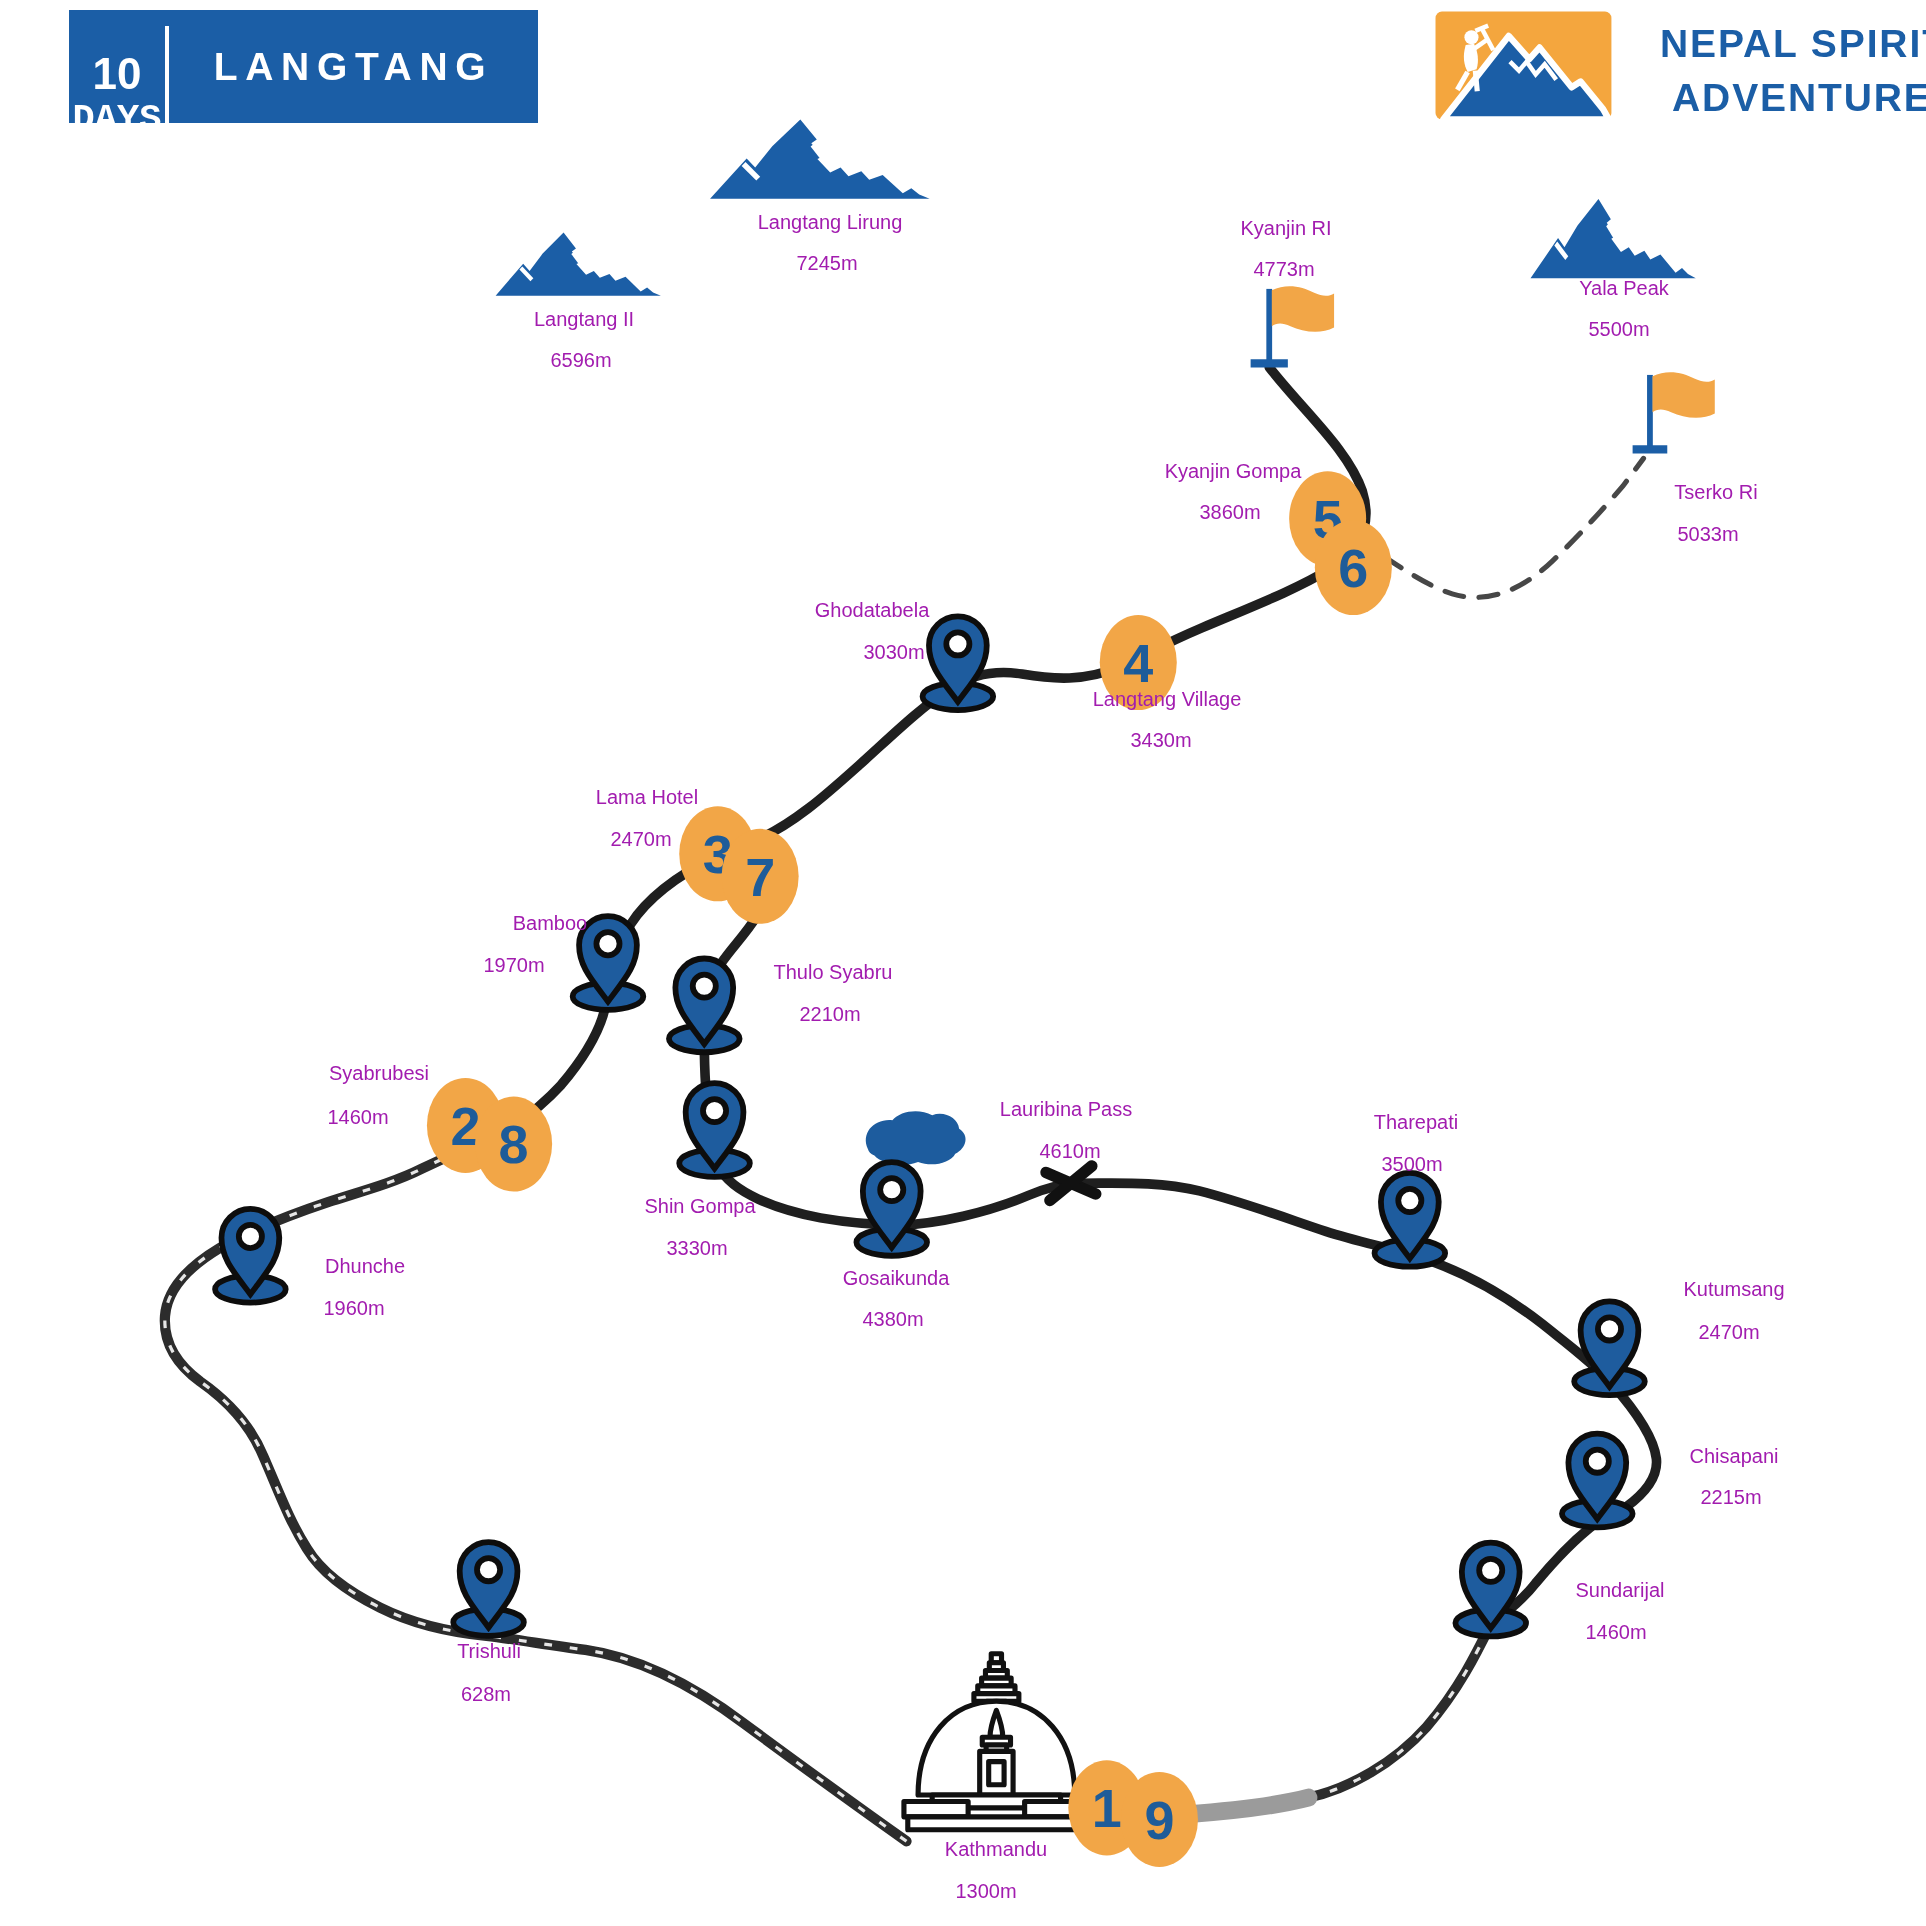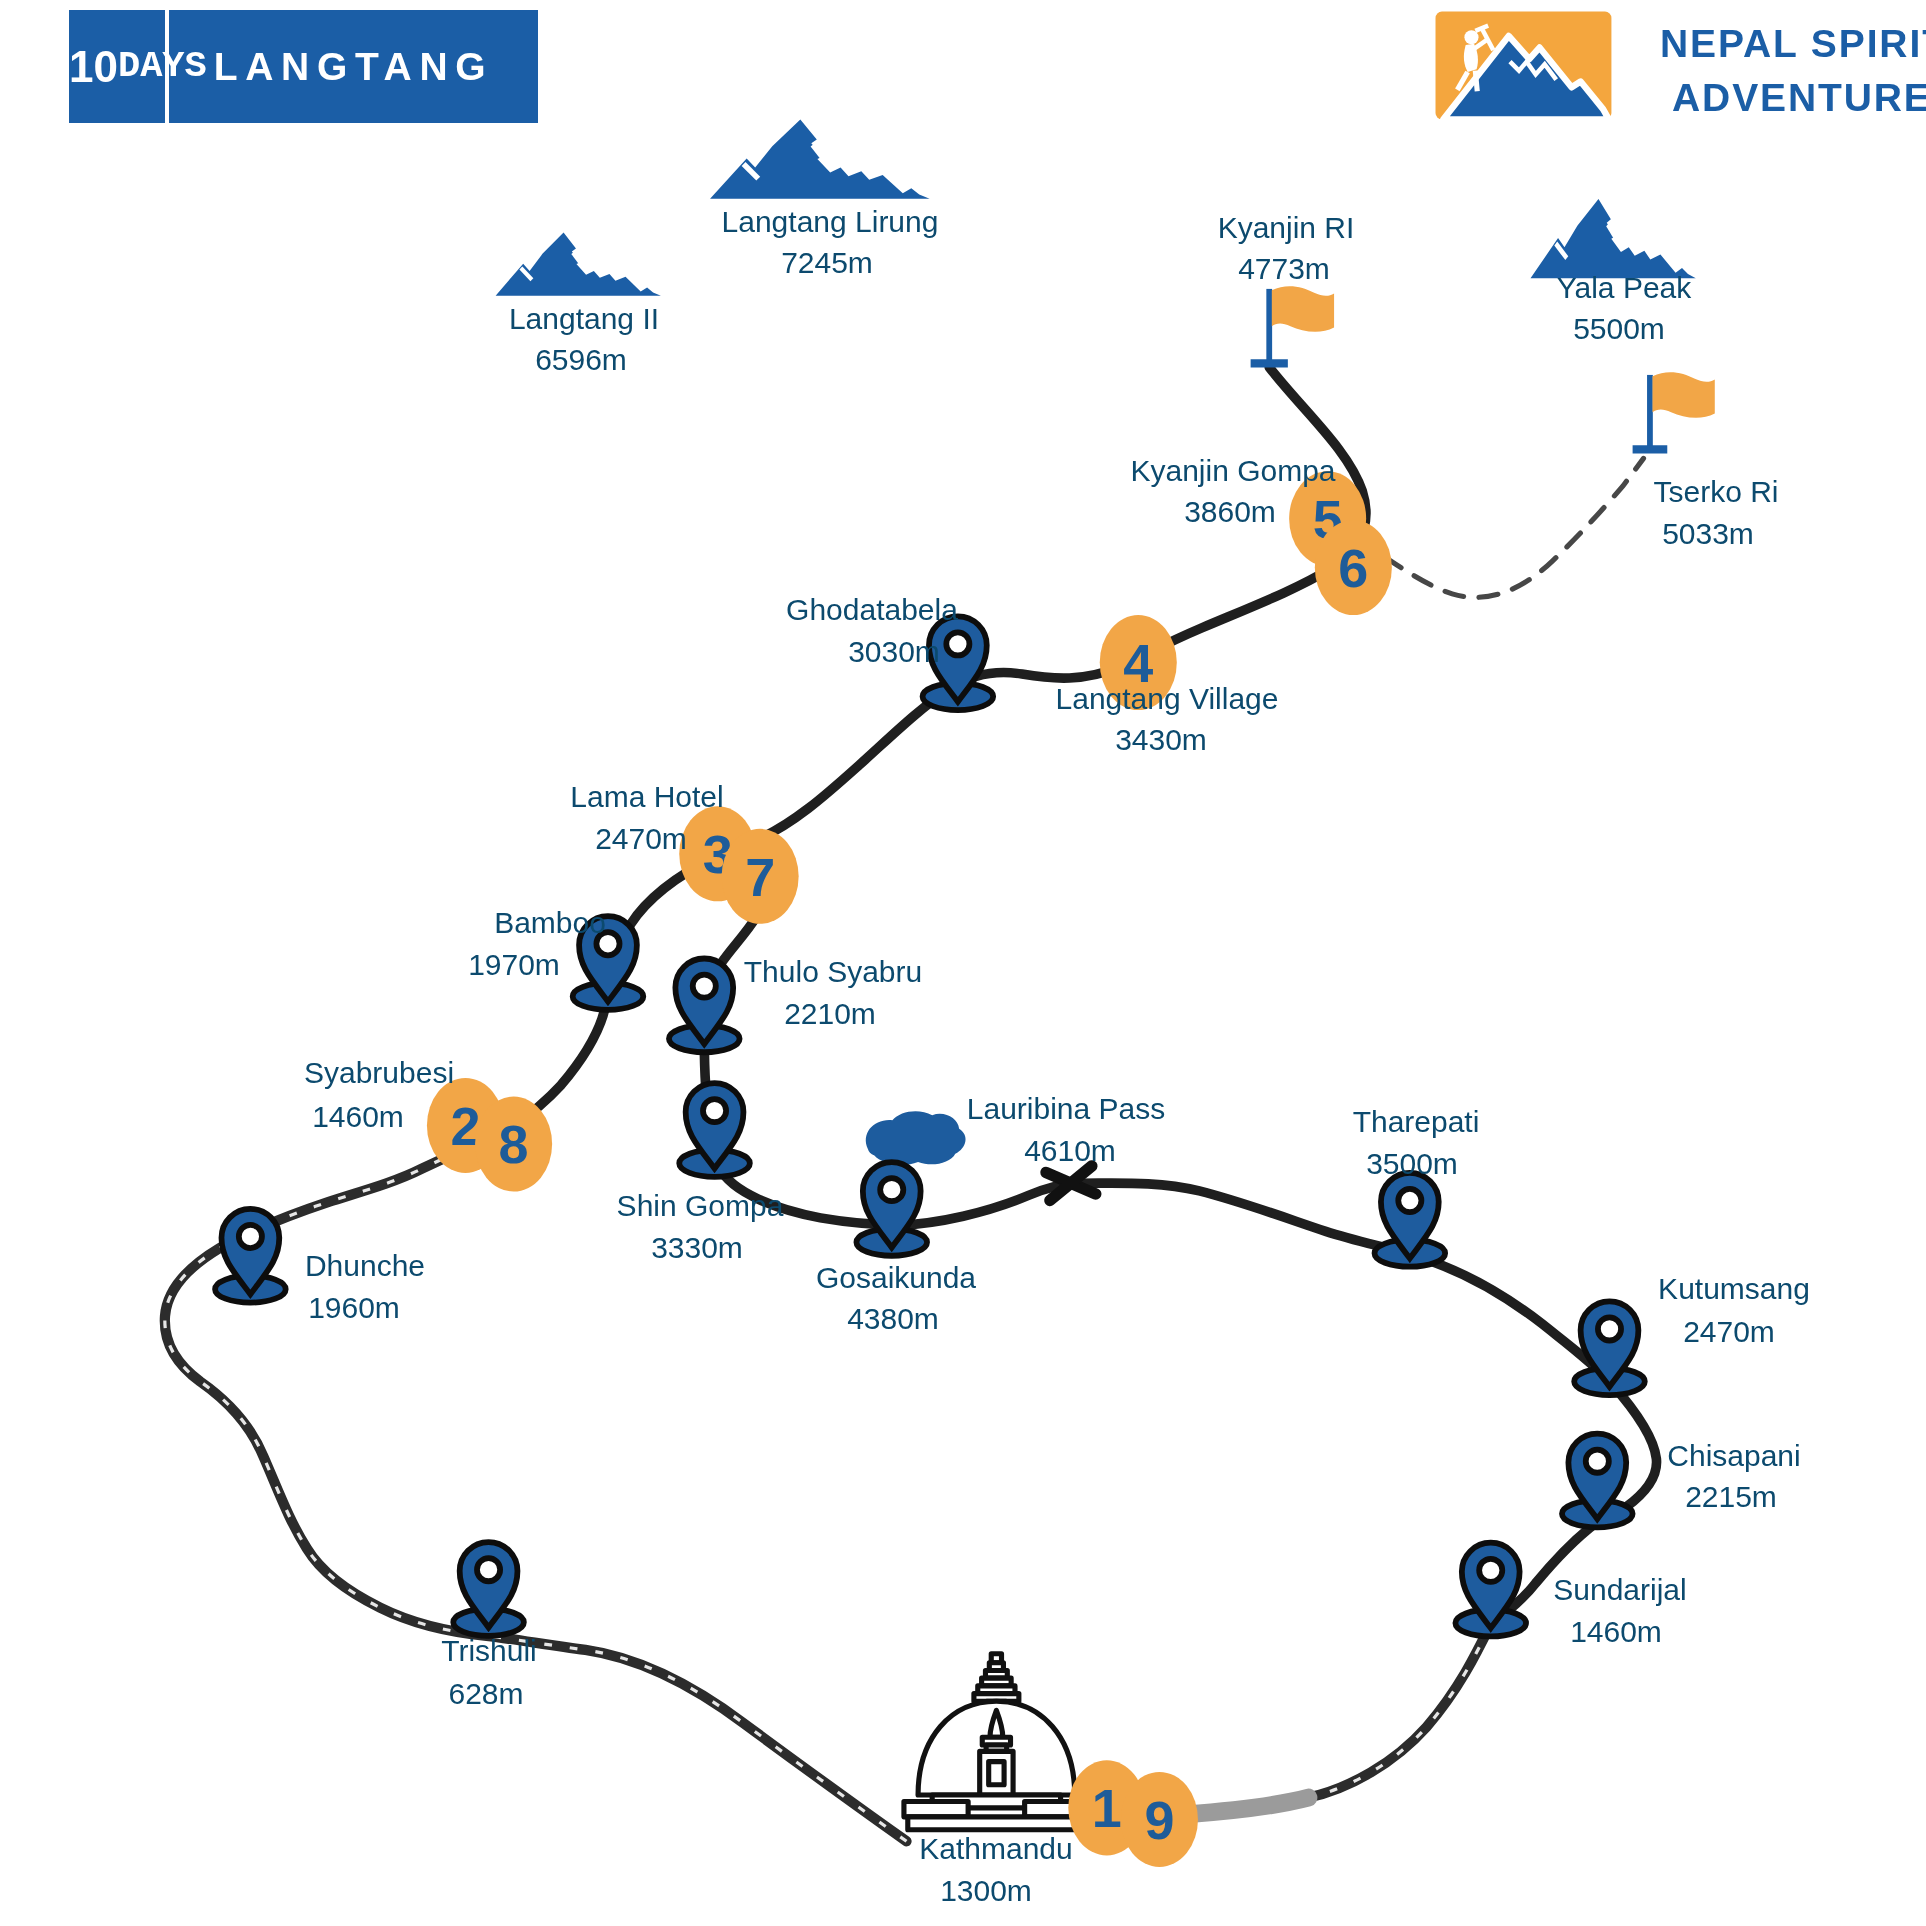--- a/index.html
+++ b/index.html
@@ -1,30 +1,30 @@
 <!DOCTYPE html>
 <html style="font-size:10.3px"><head>
 <meta charset="utf-8">
 <style>
   html,body{margin:0;padding:0;width:1926px;height:1926px;background:#ffffff;overflow:hidden;
     font-family:"Liberation Sans", sans-serif;}
   #stage{position:relative;width:1926px;height:1926px;}
   #mapsvg{position:absolute;left:0;top:0;z-index:1;}
   
   #header-band{position:absolute;left:69px;top:10.3px;width:469px;height:113px;background:#1B5EA6;z-index:3;display:flex;}
-  #days-box{width:96px;height:100%;display:flex;flex-direction:row;align-items:center;justify-content:flex-start;color:#fff;border-right:4.5px solid #fff;}
+  #days-box{width:96px;height:100%;display:flex;flex-direction:column;align-items:center;justify-content:flex-end;color:#fff;border-right:4.5px solid #fff;margin-top:16px;}
   #days-box .v{font-size:44px;font-weight:bold;line-height:1.1;}
   #days-box .l{font-size:37px;font-weight:bold;line-height:1.1;font-family:Liberation Mono, monospace;}
   #title-box{flex:1;display:flex;flex-direction:column;align-items:center;justify-content:center;color:#fff;}
   #title-box div{font-size:39px;font-weight:bold;letter-spacing:7.7px;line-height:1.45;}
   .brand{position:absolute;z-index:3;color:#1B5EA6;font-weight:bold;font-size:39px;letter-spacing:1.9px;white-space:nowrap;margin-left:28px;}
   #brand1{left:1632px;top:22px;}
   #brand2{left:1644px;top:76px;}
   
-  .t{position:absolute;z-index:2;transform:translate(-50%,-50%);font-size:30px;color:#0c4a6e;white-space:nowrap;}
+  .t{position:absolute;z-index:2;transform:translate(-50%,-50%);font-size:20px;color:#a21caf;white-space:nowrap;}
 </style>
 </head>
 <body>
 
 <div id="stage">
 
   <div id="header-band">
     <div id="days-box">
       <div class="v">10</div>
       <div class="l">DAYS</div>

